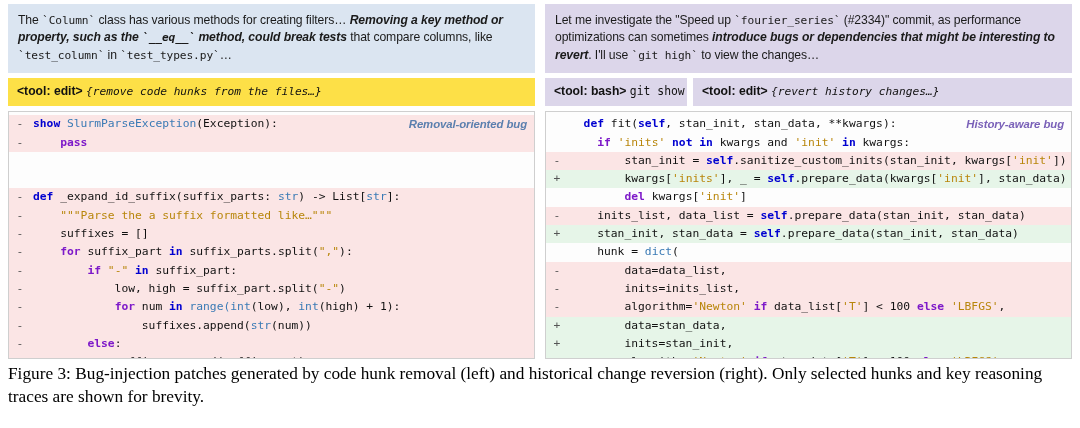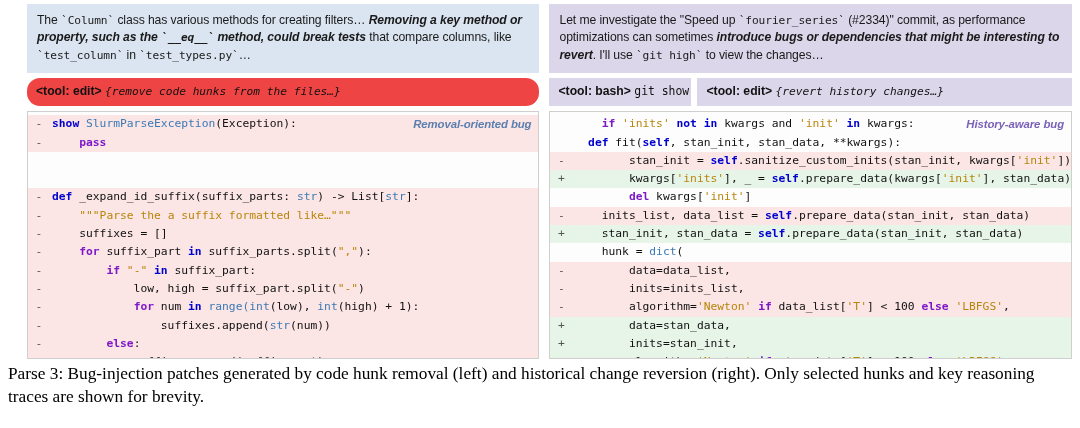--- a/index.html
+++ b/index.html
@@ -4,21 +4,21 @@
 <style>
   * { box-sizing: border-box; }
   html, body {
     margin: 0; padding: 0;
     width: 1080px; height: 428px;
     background: #ffffff;
     font-family: "Liberation Sans", sans-serif;
   }
   .page { position: relative; width: 1080px; height: 428px; background:#fff; overflow:hidden; }
 
-  .columns { display: flex; gap: 10px; padding: 4px 8px 12px 8px; margin-left: 19px; }
+  .columns { display: flex; gap: 10px; padding: 4px 8px 12px 8px; }
   .col { width: 528px; display: flex; flex-direction: column; gap: 5px; }
 
   
   .reason {
     padding: 8px 10px 9px 10px;
     font-size: 12.2px;
     line-height: 1.42;
     color: #1a1a1a;
     letter-spacing: -0.1px;
   }
@@ -30,21 +30,21 @@
   
   .toolrow { display: flex; gap: 6px; }
   .tool {
     padding: 6px 9px 7px 9px;
     font-size: 12.2px;
     line-height: 1.25;
     color: #111;
     white-space: nowrap;
     overflow: hidden;
   }
-  .tool.left  { background: #ef4444; border-radius: 13px; }
+  .tool.left  { background: #fde047; }
   .tool.right { background: #dcd6ea; }
   .tool .tag { font-weight: bold; }
   .tool .mono { font-family: "DejaVu Sans Mono", monospace; font-size: 11.4px; }
   .tool .arg  { font-family: "DejaVu Sans Mono", monospace; font-size: 11.2px; font-style: italic; }
   .tool.grow { flex: 1 1 auto; }
   .tool.fixed { flex: 0 0 142px; }
 
   
   .codebox {
     position: relative;
@@ -147,39 +147,39 @@
       <div class="reason right"><span>Let me investigate the "Speed up </span><span class="mono">`fourier_series`</span><span> (#2334)" commit, as performance optimizations can sometimes </span><span class="em">introduce bugs or dependencies that might be interesting to revert</span><span>. I'll use </span><span class="mono">`git high`</span><span> to view the changes…</span></div>
 
       <div class="toolrow">
         <div class="tool right fixed"><span class="tag">&lt;tool: bash&gt; </span><span class="mono">git show e2b4ef3</span></div>
         <div class="tool right grow"><span class="tag">&lt;tool: edit&gt; </span><span class="arg">{revert history changes…}</span></div>
       </div>
 
       <div class="codebox">
         <div class="badge right">History-aware bug</div>
         <div class="codelines">
+            <div class="cline ctx"><span class="gut"> </span><span class="ctext"><span>  </span><span class="kw">def </span><span>fit(</span><span class="slf">self</span><span>, stan_init, stan_data, **kwargs):</span></span></div>
             <div class="cline ctx"><span class="gut"> </span><span class="ctext"><span>    </span><span class="kw2">if </span><span class="st">'inits' </span><span class="kw">not in </span><span>kwargs and </span><span class="st">'init' </span><span class="kw">in </span><span>kwargs:</span></span></div>
-            <div class="cline ctx"><span class="gut"> </span><span class="ctext"><span>  </span><span class="kw">def </span><span>fit(</span><span class="slf">self</span><span>, stan_init, stan_data, **kwargs):</span></span></div>
             <div class="cline del"><span class="gut">-</span><span class="ctext"><span>        stan_init = </span><span class="slf">self</span><span>.sanitize_custom_inits(stan_init, kwargs[</span><span class="st">'init'</span><span>])</span></span></div>
             <div class="cline add"><span class="gut">+</span><span class="ctext"><span>        kwargs[</span><span class="st">'inits'</span><span>], _ = </span><span class="slf">self</span><span>.prepare_data(kwargs[</span><span class="st">'init'</span><span>], stan_data)</span></span></div>
             <div class="cline ctx"><span class="gut"> </span><span class="ctext"><span>        </span><span class="kw2">del </span><span>kwargs[</span><span class="st">'init'</span><span>]</span></span></div>
             <div class="cline del"><span class="gut">-</span><span class="ctext"><span>    inits_list, data_list = </span><span class="slf">self</span><span>.prepare_data(stan_init, stan_data)</span></span></div>
             <div class="cline add"><span class="gut">+</span><span class="ctext"><span>    stan_init, stan_data = </span><span class="slf">self</span><span>.prepare_data(stan_init, stan_data)</span></span></div>
             <div class="cline ctx"><span class="gut"> </span><span class="ctext"><span>    hunk = </span><span class="bi">dict</span><span>(</span></span></div>
             <div class="cline del"><span class="gut">-</span><span class="ctext"><span>        data=data_list,</span></span></div>
             <div class="cline del"><span class="gut">-</span><span class="ctext"><span>        inits=inits_list,</span></span></div>
             <div class="cline del"><span class="gut">-</span><span class="ctext"><span>        algorithm=</span><span class="st">'Newton' </span><span class="kw2">if </span><span>data_list[</span><span class="st">'T'</span><span>] &lt; 100 </span><span class="kw2">else </span><span class="st">'LBFGS'</span><span>,</span></span></div>
             <div class="cline add"><span class="gut">+</span><span class="ctext"><span>        data=stan_data,</span></span></div>
             <div class="cline add"><span class="gut">+</span><span class="ctext"><span>        inits=stan_init,</span></span></div>
             <div class="cline add"><span class="gut">+</span><span class="ctext"><span>        algorithm=</span><span class="st">'Newton' </span><span class="kw2">if </span><span>stan_data[</span><span class="st">'T'</span><span>] &lt; 100 </span><span class="kw2">else </span><span class="st">'LBFGS'</span><span>,</span></span></div>
           </div>
       </div>
 
     </div>
 
   </div>
 
   <div class="caption">
-    <span>Parse 3:</span>
+    <span>Figure 3:</span>
     <span>Bug-injection patches generated by code hunk removal (left) and historical change reversion (right). Only selected hunks and key reasoning traces are shown for brevity.</span>
   </div>
 
 </div>
 
 </body></html>

